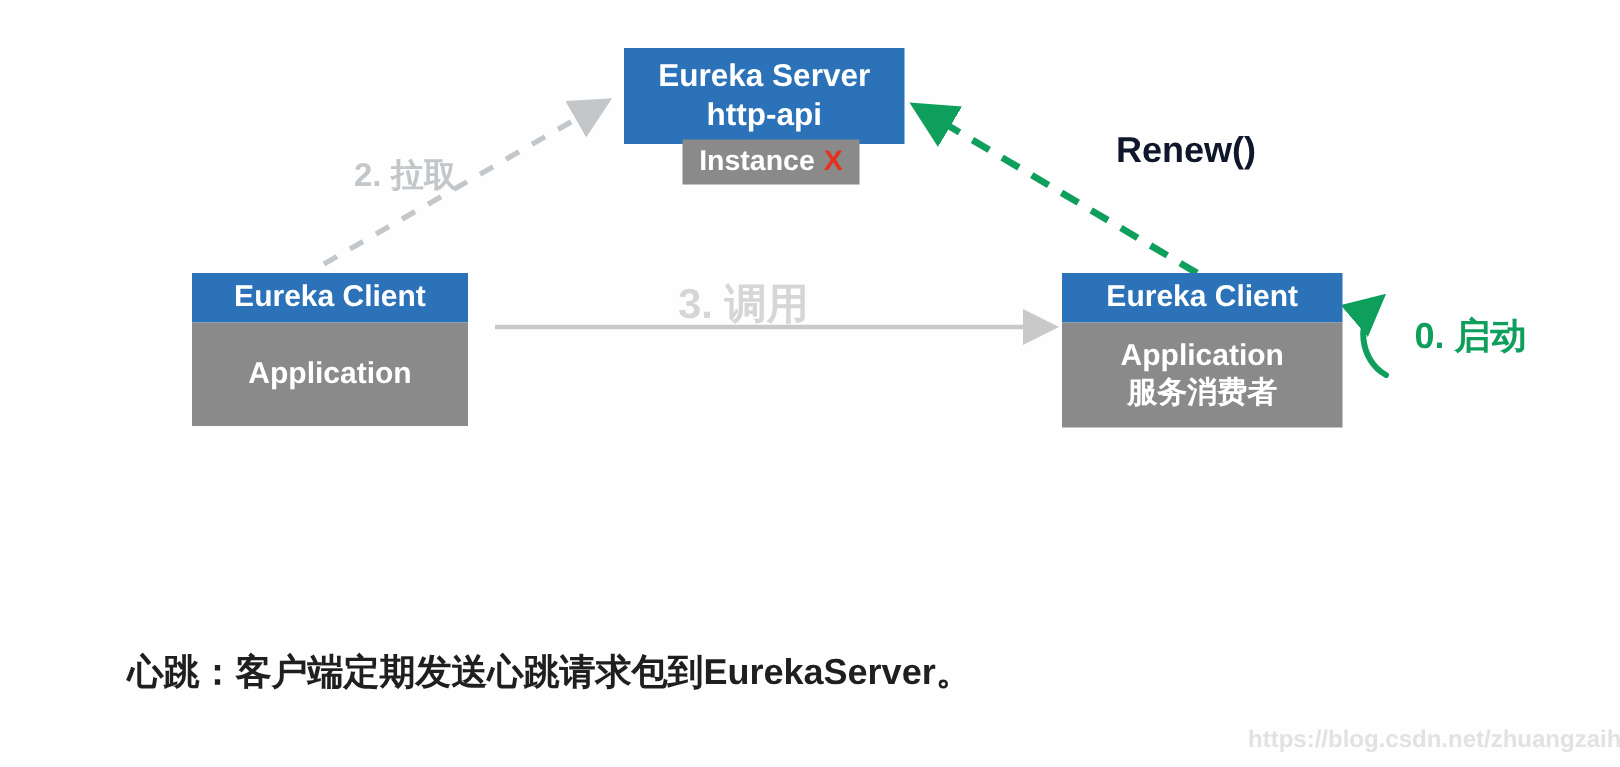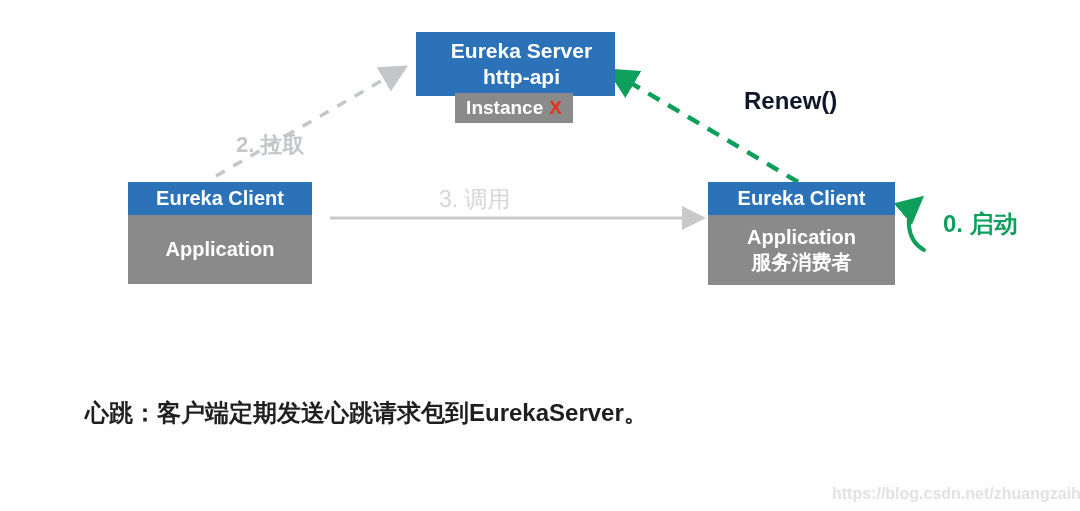--- a/index.html
+++ b/index.html
@@ -6,36 +6,36 @@
   .stage{
     position:relative;width:1080px;height:511px;background:#fefefe;
     font-family:"Liberation Sans","DejaVu Sans",sans-serif;
     overflow:hidden;
   }
   .box{position:absolute;display:flex;align-items:center;justify-content:center;
        text-align:center;color:#ffffff;}
   .box-blue{background:#2b72b8;font-weight:bold;}
   .box-gray{background:#8a8a8a;}
   .server-blue{left:416px;top:32px;width:187px;height:64px;flex-direction:column;
-               font-size:21px;line-height:1.22;padding-left:12px;}
+               font-size:21px;line-height:1.22;}
   .instance{left:455px;top:93px;width:118px;height:30px;font-size:19px;font-weight:bold;}
   .instance .mark{color:#e8301f;margin-left:6px;font-weight:bold;}
   .client-blue-left{left:128px;top:182px;width:184px;height:33px;font-size:20px;}
   .client-gray-left{left:128px;top:215px;width:184px;height:69px;flex-direction:column;
                     font-size:20px;font-weight:bold;line-height:1.25;}
   .client-blue-right{left:708px;top:182px;width:187px;height:33px;font-size:20px;}
   .client-gray-right{left:708px;top:215px;width:187px;height:70px;flex-direction:column;
                      font-size:20px;font-weight:bold;line-height:1.25;}
   .arrows{position:absolute;left:0;top:0;width:1080px;height:511px;}
   .lbl{position:absolute;white-space:nowrap;}
-  .lbl-pull{left:236px;top:102px;font-size:22px;font-weight:bold;color:#c3c7ca;margin-top:28px;}
-  .lbl-invoke{left:439px;top:184px;font-size:23px;font-weight:normal;color:#d6d6d6;}
+  .lbl-pull{left:236px;top:102px;font-size:22px;font-weight:bold;color:#c3c7ca;}
+  .lbl-invoke{left:452px;top:184px;font-size:28px;font-weight:bold;color:#d6d6d6;}
   .lbl-renew{left:744px;top:86px;font-size:24px;font-weight:bold;color:#0f172a;line-height:1.22;}
   .lbl-start{left:943px;top:208px;font-size:24px;font-weight:bold;color:#0f9f5d;text-align:center;}
-  .notes{position:absolute;left:85px;color:#1f1f1f;font-size:24px;font-weight:bold;white-space:nowrap;}
+  .notes{position:absolute;left:85px;color:#1f1f1f;font-size:24px;font-weight:bold;white-space:nowrap;margin-top:35px;}
   .notes-line1{top:397px;}
   .notes-line2{top:445px;}
   .notes .hl{color:#e8301f;}
   .watermark{position:absolute;left:832px;top:485px;font-size:16px;color:#e2e2e2;
              font-weight:bold;white-space:nowrap;}
 </style>
 </head>
 <body>
 
 <div class="stage">

